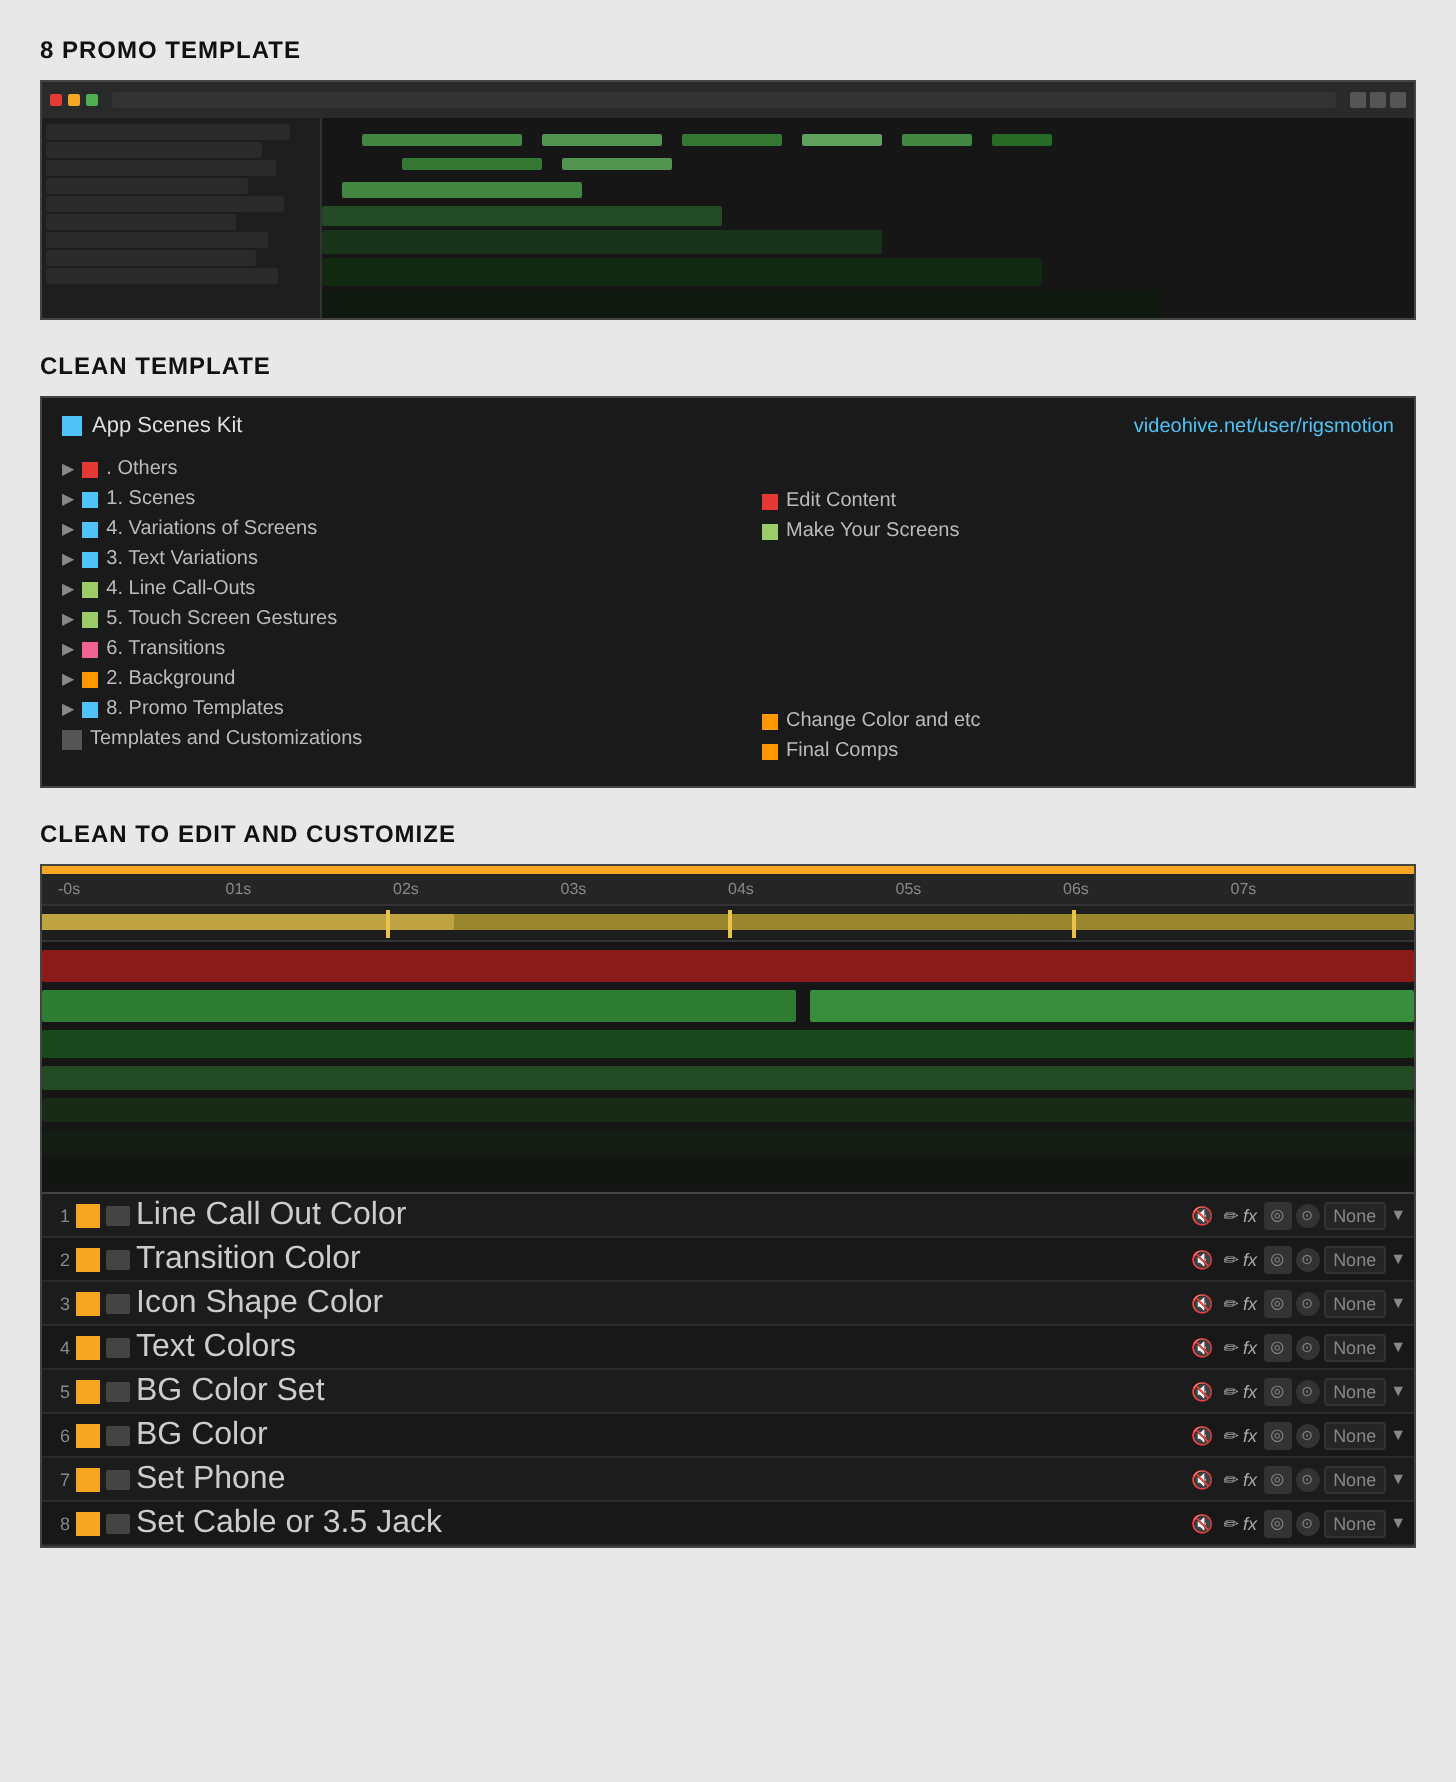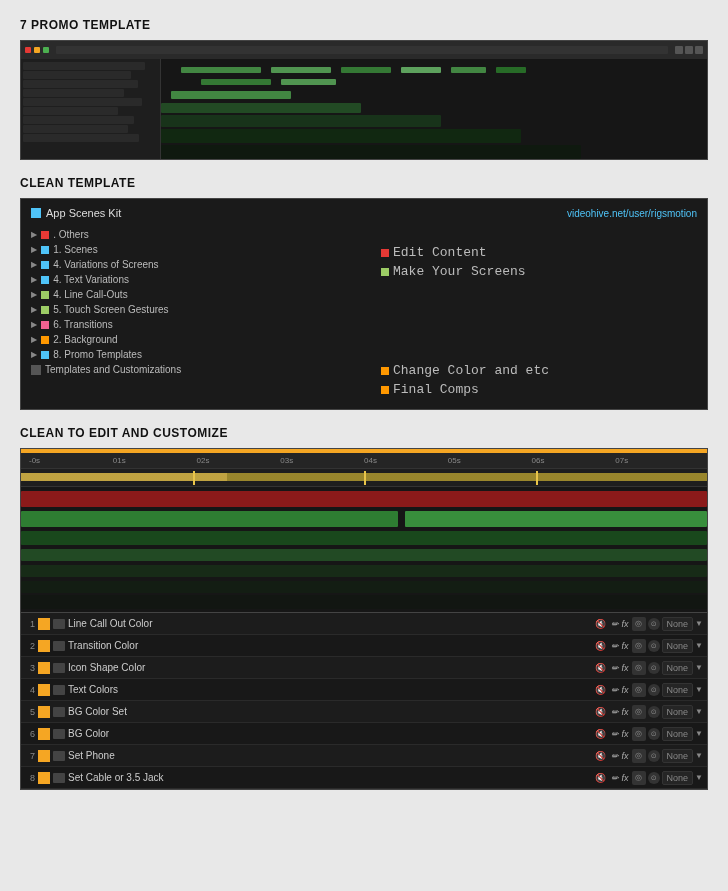--- a/index.html
+++ b/index.html
@@ -128,23 +128,22 @@
     .clean-settings-icon {
       width: 10px; height: 10px;
       background: #555;
       flex-shrink: 0;
     }
     .clean-right-item {
       display: flex;
       align-items: center;
       gap: 4px;
       padding: 2px 17px;
-      font-size: 13px;
+      font-size: 10px;
       color: #bbb;
-      font-family: Liberation Mono, monospace;
     }
 
     
     .easy-section { margin-bottom: 16px; }
     .timeline-panel {
       background: #1a1a1a;
       border: 1px solid #444;
       height: 165px;
       position: relative;
       overflow: hidden;
@@ -223,21 +222,21 @@
       flex-shrink: 0;
     }
     .layer-icon-box {
       width: 12px; height: 10px;
       background: #444;
       flex-shrink: 0;
       border-radius: 1px;
     }
     .layer-name {
       flex: 1;
-      font-size: 10px;
+      font-size: 16px;
       color: #ccc;
       white-space: nowrap;
       overflow: hidden;
     }
     .layer-controls {
       display: flex;
       align-items: center;
       gap: 2px;
       margin-left: auto;
     }
@@ -269,21 +268,21 @@
       display: flex; align-items: center; justify-content: center;
       font-size: 7px; color: #888;
     }
   </style>
 </head>
 <body>
 
 <div class="page-wrapper">
 
   <div class="promo-section">
-    <div class="section-title">7 PROMO TEMPLATE</div>
+    <div class="section-title">8 PROMO TEMPLATE</div>
     <div class="promo-screen">
       <div class="promo-topbar">
         <div class="promo-dot" style="background:#e53935"></div>
         <div class="promo-dot" style="background:#f5a623"></div>
         <div class="promo-dot" style="background:#4caf50"></div>
         <div style="flex:1;height:8px;background:#333;margin-left:4px;border-radius:1px;"></div>
         <div style="display:flex;gap:2px;margin-left:4px;">
           <div style="width:8px;height:8px;background:#555;border-radius:1px;"></div>
           <div style="width:8px;height:8px;background:#555;border-radius:1px;"></div>
           <div style="width:8px;height:8px;background:#555;border-radius:1px;"></div>
@@ -341,21 +340,21 @@
             <span>1. Scenes</span>
           </div>
           <div class="clean-item">
             <span class="clean-arrow">▶</span>
             <div class="clean-color-dot" style="background:#4fc3f7"></div>
             <span>4. Variations of Screens</span>
           </div>
           <div class="clean-item">
             <span class="clean-arrow">▶</span>
             <div class="clean-color-dot" style="background:#4fc3f7"></div>
-            <span>4. Text Variations</span>
+            <span>3. Text Variations</span>
           </div>
           <div class="clean-item">
             <span class="clean-arrow">▶</span>
             <div class="clean-color-dot" style="background:#9ccc65"></div>
             <span>4. Line Call-Outs</span>
           </div>
           <div class="clean-item">
             <span class="clean-arrow">▶</span>
             <div class="clean-color-dot" style="background:#9ccc65"></div>
             <span>5. Touch Screen Gestures</span>

